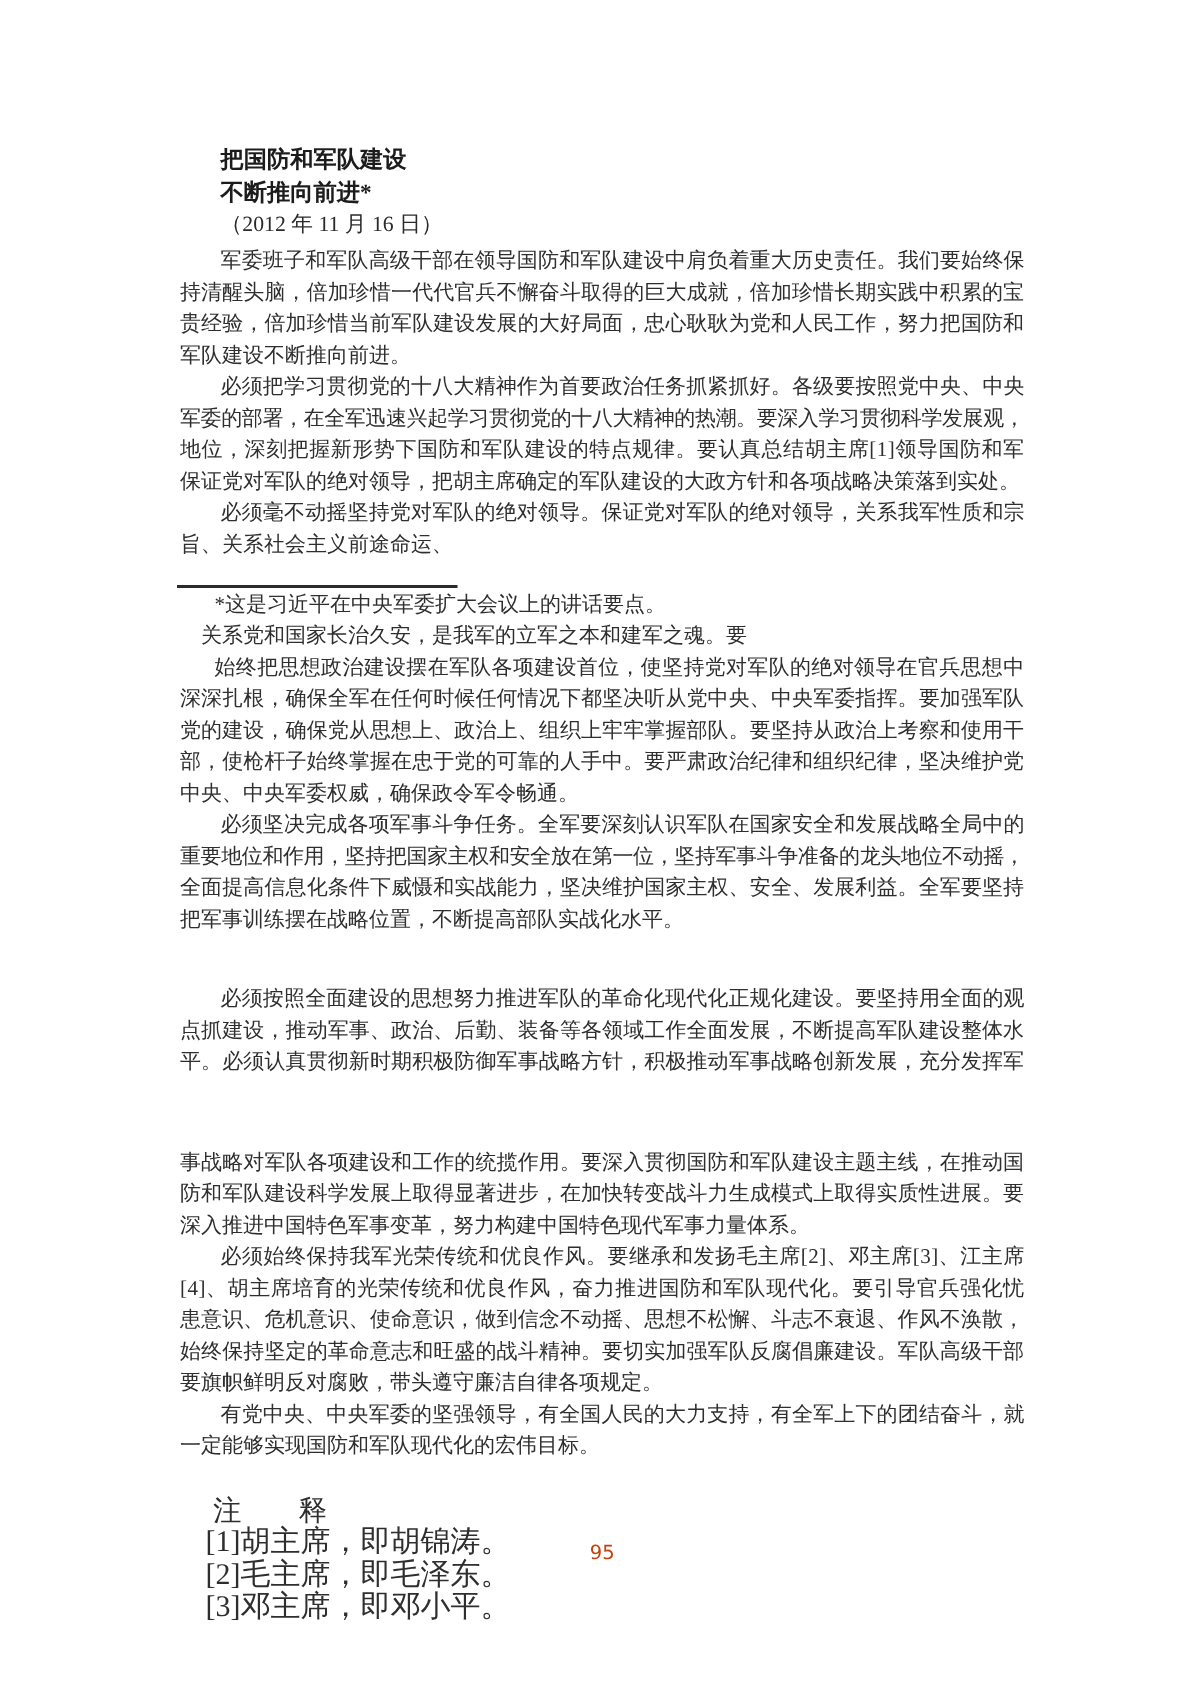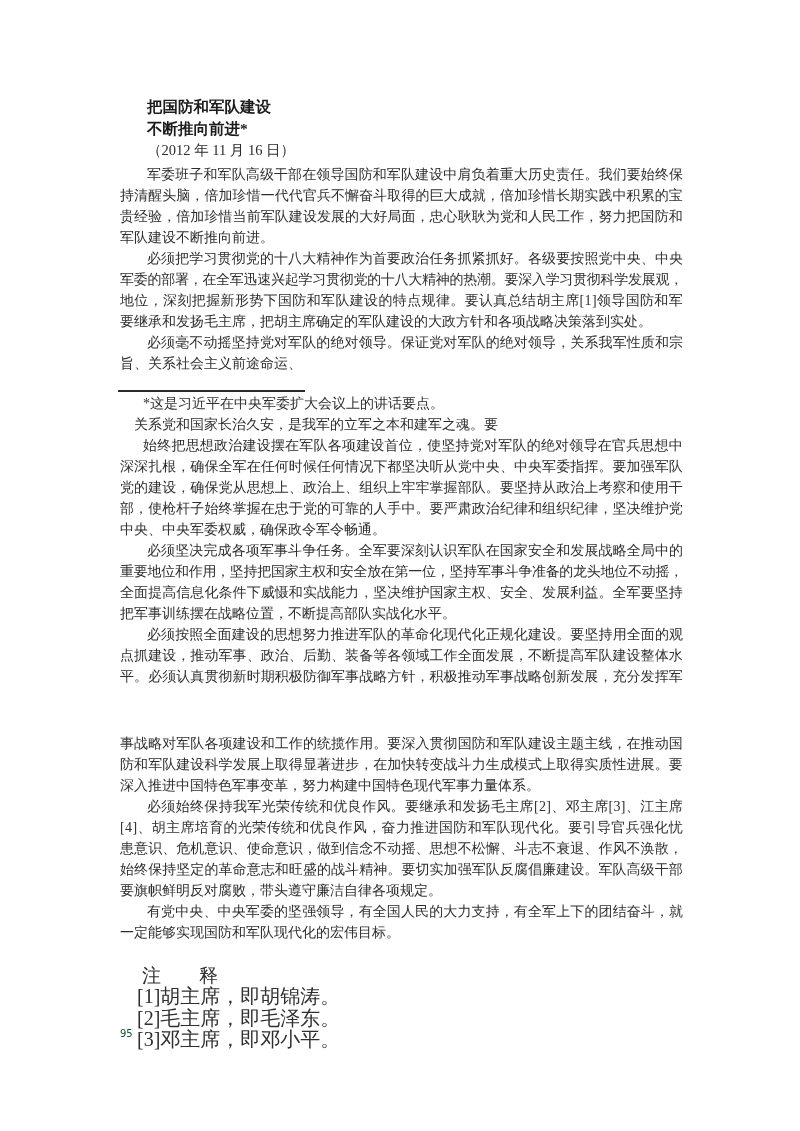--- a/index.html
+++ b/index.html
@@ -49,22 +49,23 @@
     font-size:19px; line-height:21px; height:21px;
     padding-left:22px; white-space:nowrap;
   }
   .note-line {
     font-size:20px; line-height:21.5px; height:21.5px;
     padding-left:17px; white-space:nowrap;
   }
   .page-number {
     position:absolute;
     left:120px; top:1028px; width:563px;
+    text-align:center;
     font-family:"DejaVu Sans", sans-serif;
-    font-size:10px; color:#14532d;
+    font-size:13px; color:#c2410c;
   }
 </style>
 </head>
 <body>
 
 <div class="page">
   <div class="textblock">
 
     <div class="title-line">把国防和军队建设</div>
     <div class="title-line">不断推向前进*</div>
@@ -72,41 +73,41 @@
 
     <div class="body-lines">
 
     <div class="line" data-ind="p" style="letter-spacing: 0.11px;">军委班子和军队高级干部在领导国防和军队建设中肩负着重大历史责任。我们要始终保</div>
         <div class="line" data-ind="none" style="letter-spacing: 0.07px;">持清醒头脑，倍加珍惜一代代官兵不懈奋斗取得的巨大成就，倍加珍惜长期实践中积累的宝</div>
         <div class="line" data-ind="none" style="letter-spacing: 0.07px;">贵经验，倍加珍惜当前军队建设发展的大好局面，忠心耿耿为党和人民工作，努力把国防和</div>
         <div class="line" data-ind="none" style="">军队建设不断推向前进。</div>
         <div class="line" data-ind="p" style="letter-spacing: 0.11px;">必须把学习贯彻党的十八大精神作为首要政治任务抓紧抓好。各级要按照党中央、中央</div>
         <div class="line" data-ind="none" style="letter-spacing: -0.27px;">军委的部署，在全军迅速兴起学习贯彻党的十八大精神的热潮。要深入学习贯彻科学发展观，</div>
         <div class="line" data-ind="none" style="letter-spacing: 0.36px;">地位，深刻把握新形势下国防和军队建设的特点规律。要认真总结胡主席[1]领导国防和军</div>
-        <div class="line" data-ind="none" style="">要继承和发扬毛主席，把胡主席确定的军队建设的大政方针和各项战略决策落到实处。</div>
+        <div class="line" data-ind="none" style="">保证党对军队的绝对领导，把胡主席确定的军队建设的大政方针和各项战略决策落到实处。</div>
         <div class="line" data-ind="p" style="letter-spacing: 0.11px;">必须毫不动摇坚持党对军队的绝对领导。保证党对军队的绝对领导，关系我军性质和宗</div>
         <div class="line" data-ind="none" style="">旨、关系社会主义前途命运、</div>
       </div>
 
     <div class="footnote-rule"></div>
 
     <div class="body-lines" style="margin-top:0;">
 
     <div class="line" data-ind="fn" style="">*这是习近平在中央军委扩大会议上的讲话要点。</div>
         <div class="line" data-ind="half" style="">关系党和国家长治久安，是我军的立军之本和建军之魂。要</div>
         <div class="line" data-ind="fn" style="letter-spacing: 0.21px;">始终把思想政治建设摆在军队各项建设首位，使坚持党对军队的绝对领导在官兵思想中</div>
         <div class="line" data-ind="none" style="letter-spacing: 0.07px;">深深扎根，确保全军在任何时候任何情况下都坚决听从党中央、中央军委指挥。要加强军队</div>
         <div class="line" data-ind="none" style="letter-spacing: 0.07px;">党的建设，确保党从思想上、政治上、组织上牢牢掌握部队。要坚持从政治上考察和使用干</div>
         <div class="line" data-ind="none" style="letter-spacing: 0.07px;">部，使枪杆子始终掌握在忠于党的可靠的人手中。要严肃政治纪律和组织纪律，坚决维护党</div>
         <div class="line" data-ind="none" style="">中央、中央军委权威，确保政令军令畅通。</div>
         <div class="line" data-ind="p" style="letter-spacing: 0.11px;">必须坚决完成各项军事斗争任务。全军要深刻认识军队在国家安全和发展战略全局中的</div>
         <div class="line" data-ind="none" style="letter-spacing: -0.27px;">重要地位和作用，坚持把国家主权和安全放在第一位，坚持军事斗争准备的龙头地位不动摇，</div>
         <div class="line" data-ind="none" style="letter-spacing: 0.07px;">全面提高信息化条件下威慑和实战能力，坚决维护国家主权、安全、发展利益。全军要坚持</div>
         <div class="line" data-ind="none" style="">把军事训练摆在战略位置，不断提高部队实战化水平。</div>
-        <div class="line" data-ind="p" style="letter-spacing: 0.11px;">必须按照全面建设的思想努力推进军队的革命化现代化正规化建设。要坚持用全面的观</div>
+        <div class="line" data-ind="p" style="letter-spacing: 0.11px; margin-top: 32px;">必须按照全面建设的思想努力推进军队的革命化现代化正规化建设。要坚持用全面的观</div>
         <div class="line" data-ind="none" style="letter-spacing: 0.07px;">点抓建设，推动军事、政治、后勤、装备等各领域工作全面发展，不断提高军队建设整体水</div>
         <div class="line" data-ind="none" style="letter-spacing: 0.07px;">平。必须认真贯彻新时期积极防御军事战略方针，积极推动军事战略创新发展，充分发挥军</div>
         <div class="line" data-ind="none" style="letter-spacing: 0.07px; margin-top: 46px;">事战略对军队各项建设和工作的统揽作用。要深入贯彻国防和军队建设主题主线，在推动国</div>
         <div class="line" data-ind="none" style="letter-spacing: 0.07px;">防和军队建设科学发展上取得显著进步，在加快转变战斗力生成模式上取得实质性进展。要</div>
         <div class="line" data-ind="none" style="">深入推进中国特色军事变革，努力构建中国特色现代军事力量体系。</div>
         <div class="line" data-ind="p" style="letter-spacing: 0.33px;">必须始终保持我军光荣传统和优良作风。要继承和发扬毛主席[2]、邓主席[3]、江主席</div>
         <div class="line" data-ind="none" style="letter-spacing: 0.36px;">[4]、胡主席培育的光荣传统和优良作风，奋力推进国防和军队现代化。要引导官兵强化忧</div>
         <div class="line" data-ind="none" style="letter-spacing: 0.07px;">患意识、危机意识、使命意识，做到信念不动摇、思想不松懈、斗志不衰退、作风不涣散，</div>
         <div class="line" data-ind="none" style="letter-spacing: 0.07px;">始终保持坚定的革命意志和旺盛的战斗精神。要切实加强军队反腐倡廉建设。军队高级干部</div>
         <div class="line" data-ind="none" style="">要旗帜鲜明反对腐败，带头遵守廉洁自律各项规定。</div>

